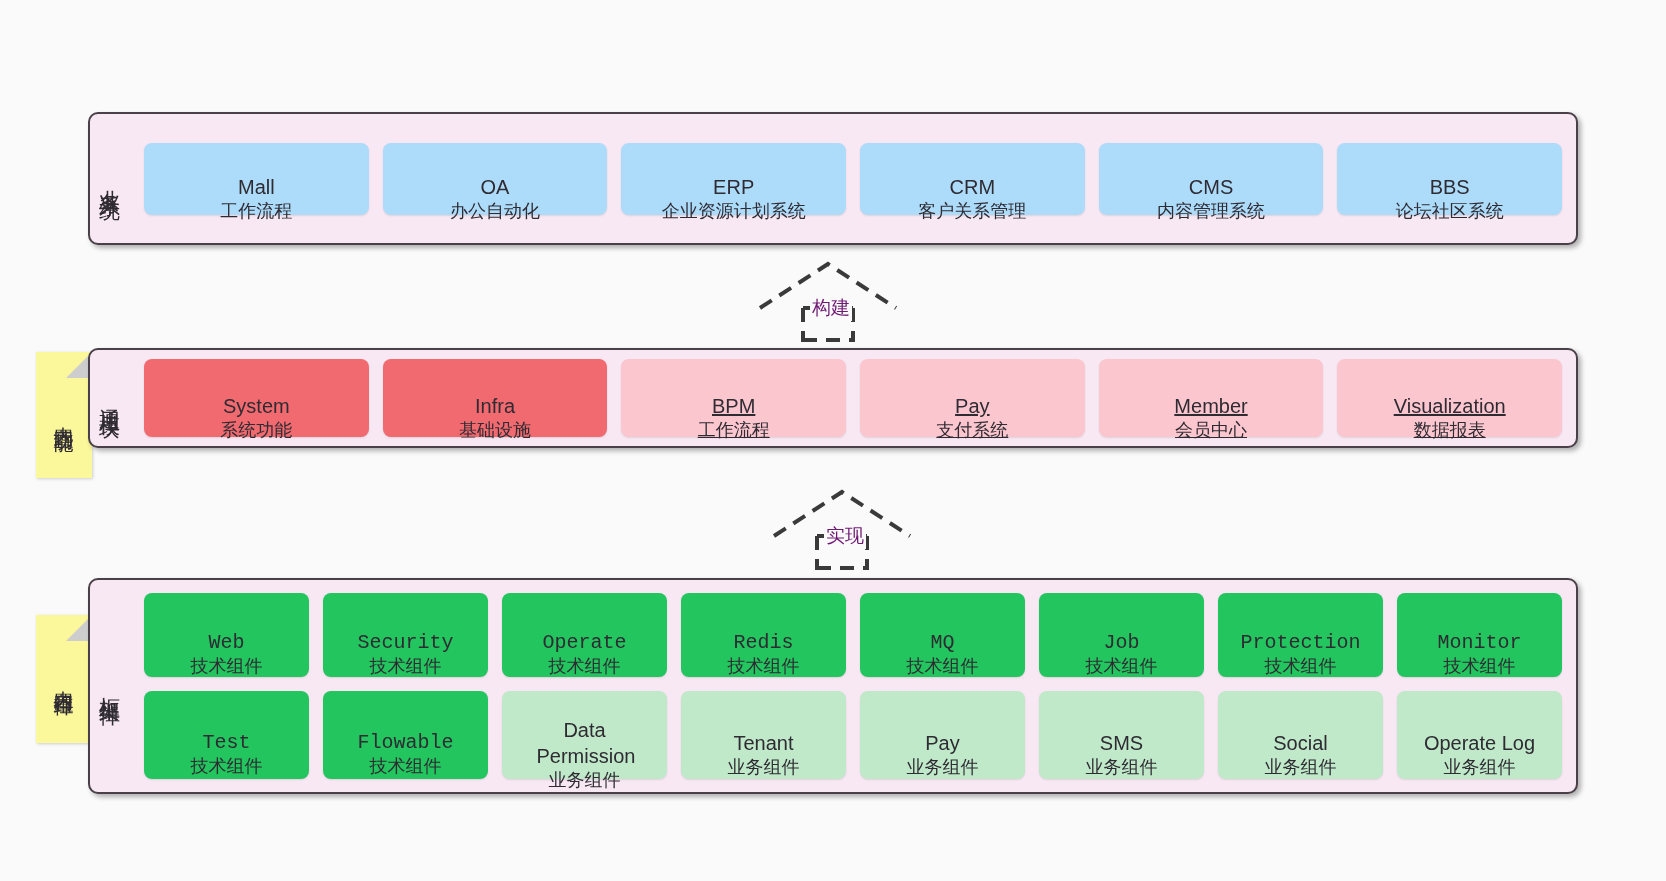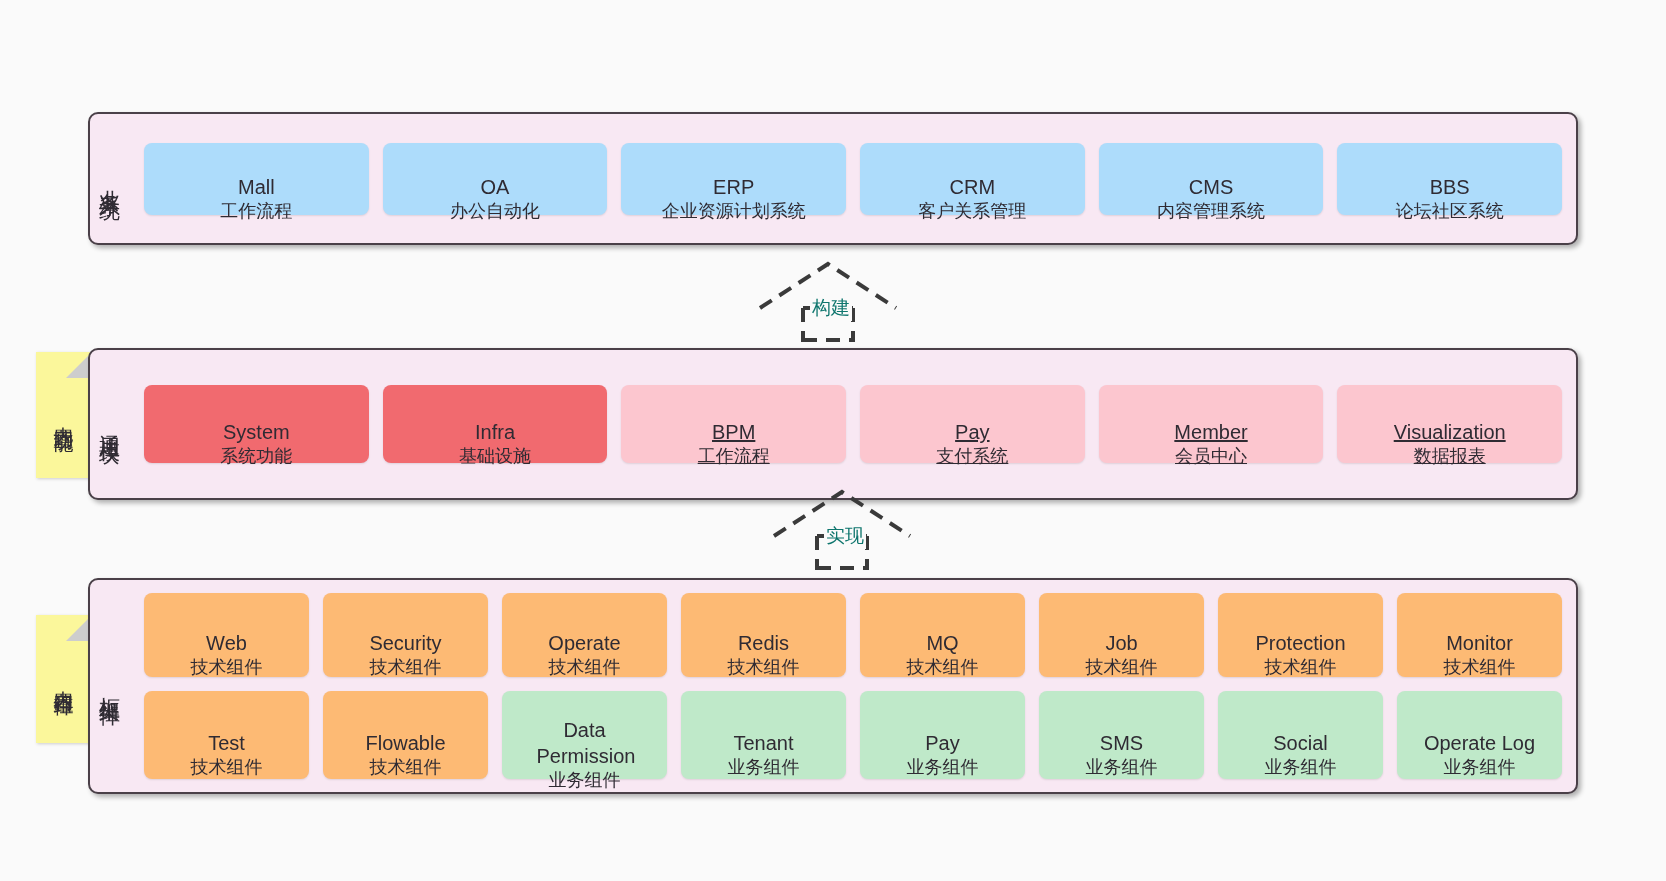--- a/index.html
+++ b/index.html
@@ -63,21 +63,21 @@
     line-height: 1.30;
     padding: 6px 4px;
     box-shadow: 0 1px 2px rgba(0,0,0,0.10);
   }
   .box .b-name { font-size: 20px; margin-top: 40px; }
   .box .b-sub  { font-size: 18px; }
 
   .c-blue       { background: #addcfb; }
   .c-red        { background: #f16a6f; }
   .c-pink       { background: #fcc6cf; text-decoration: underline; }
-  .c-green      { background: #fdba74; }
+  .c-green      { background: #22c55e; font-family: Liberation Mono, monospace; }
   .c-greenlight { background: #bfe9c9; }
 
   
   .note {
     position: absolute;
     width: 56px;
     background: #fbf79b;
     color: #2f2b33;
     font-size: 20px;
     letter-spacing: 2px;
@@ -99,21 +99,21 @@
     border-style: solid;
     border-color: transparent transparent #cdcdcd transparent;
   }
 
   
   .connector { position: absolute; }
   .connector svg { display: block; overflow: visible; }
   .conn-label {
     position: absolute;
     font-size: 19px;
-    color: #0f766e;
+    color: #701a75;
     background: #fafafa;
     padding: 0 2px;
     white-space: nowrap;
     user-select: none;
   }
 </style>
 </head>
 <body>
 
 <div id="canvas">
@@ -158,21 +158,21 @@
       <polyline points="45,46 95,46" fill="none" stroke="#3a3a3a" stroke-width="4" stroke-dasharray="14,9"></polyline>
       <polyline points="45,78 95,78" fill="none" stroke="#3a3a3a" stroke-width="4" stroke-dasharray="14,9"></polyline>
     </svg>
     <span class="conn-label" style="left:52px; top:33px;">构建</span>
   </div>
 
   <div class="note" style="left:36px; top:352px; height:126px;">
     <span>内置功能</span>
   </div>
 
-  <div class="layer" id="layer-2" style="left:88px; top:348px; width:1490px; height:152px;">
+  <div class="layer" id="layer-2" style="left:88px; top:348px; width:1490px; height:100px;">
     <div class="layer-title">通用模块</div>
     <div class="layer-body">
       <div class="row" style="height:78px;">
         <div class="box c-red">
           <span class="b-name">System</span>
           <span class="b-sub">系统功能</span>
         </div>
         <div class="box c-red">
           <span class="b-name">Infra</span>
           <span class="b-sub">基础设施</span>

